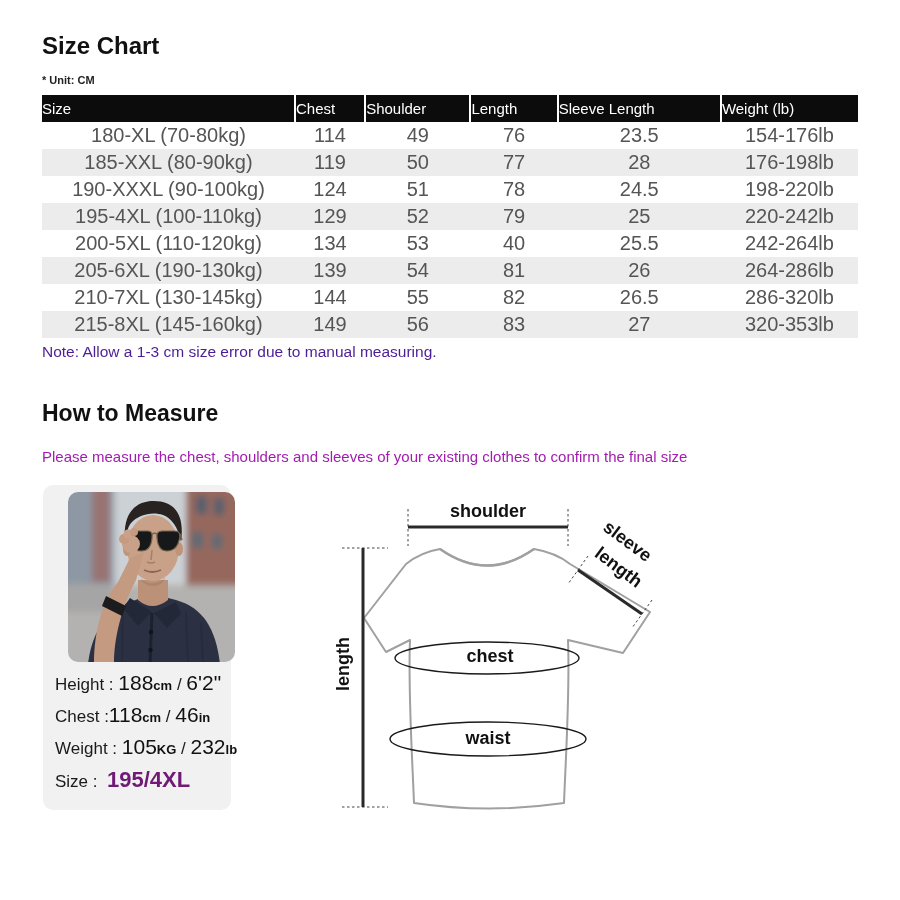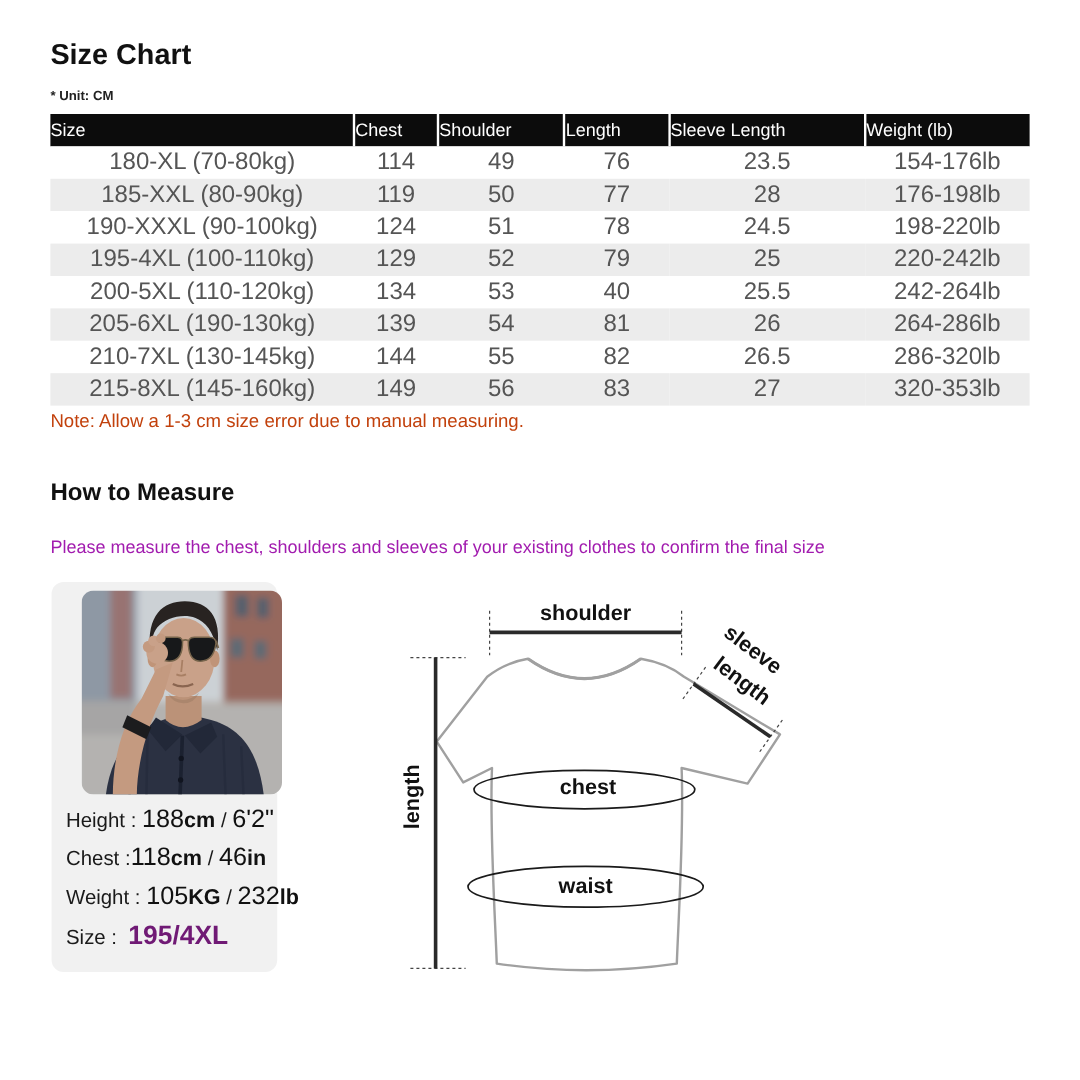--- a/index.html
+++ b/index.html
@@ -17,34 +17,34 @@
     background:#0c0c0c; color:#fff; font-size:15px; font-weight:400;
     height:27px; padding:0; border-right:2px solid #fff; text-align:left;
   }
   table.size-table th:last-child { border-right:none; }
   table.size-table td {
     height:27px; padding:0; font-size:20px; color:#555; text-align:center; background:#fff;
   }
   table.size-table tr.alt td { background:#ececec; }
   col.c0{width:31%} col.c1{width:8.6%} col.c2{width:12.9%} col.c3{width:10.7%} col.c4{width:20%} col.c5{width:16.8%}
 
-  .table-note { left:42px; top:343px; font-size:15.5px; color:#c2410c; }
-
-  .htm-title { left:42px; top:400px; font-size:20px; font-weight:700; color:#111; }
+  .table-note { left:42px; top:343px; font-size:15.5px; color:#4c1d95; }
+
+  .htm-title { left:42px; top:400px; font-size:23px; font-weight:700; color:#111; }
   .htm-sub { left:42px; top:448px; font-size:15px; color:#a21caf; }
 
   .model-panel { left:43px; top:485px; width:188px; height:325px; background:#f1f1f1; border-radius:10px; }
   .model-photo { left:25px; top:7px; width:167px; height:170px; border-radius:10px; overflow:hidden; }
   .model-stats { left:12px; top:186px; width:200px; }
   .stat-line { display:flex; align-items:baseline; height:32px; }
   .stat-line span { white-space:pre; }
   .seg-label { font-size:17px; color:#1a1a1a; }
   .seg-mid   { font-size:17px; color:#1a1a1a; }
   .seg-big   { font-size:21px; color:#111; }
-  .seg-small { font-size:18px; color:#111; font-weight:600; }
+  .seg-small { font-size:13px; color:#111; font-weight:600; }
   .seg-bold  { font-size:22px; color:#701a75; font-weight:700; }
 
   .diagram { left:320px; top:490px; width:380px; height:350px; }
   .diagram text { font-weight:600; fill:#111; font-size:18px; font-family:"Liberation Sans","DejaVu Sans",sans-serif; }
   .halo { paint-order:stroke; stroke:#ffffff; stroke-width:5px; stroke-linejoin:round; }
 </style>
 </head>
 <body>
 
 <div class="canvas">

